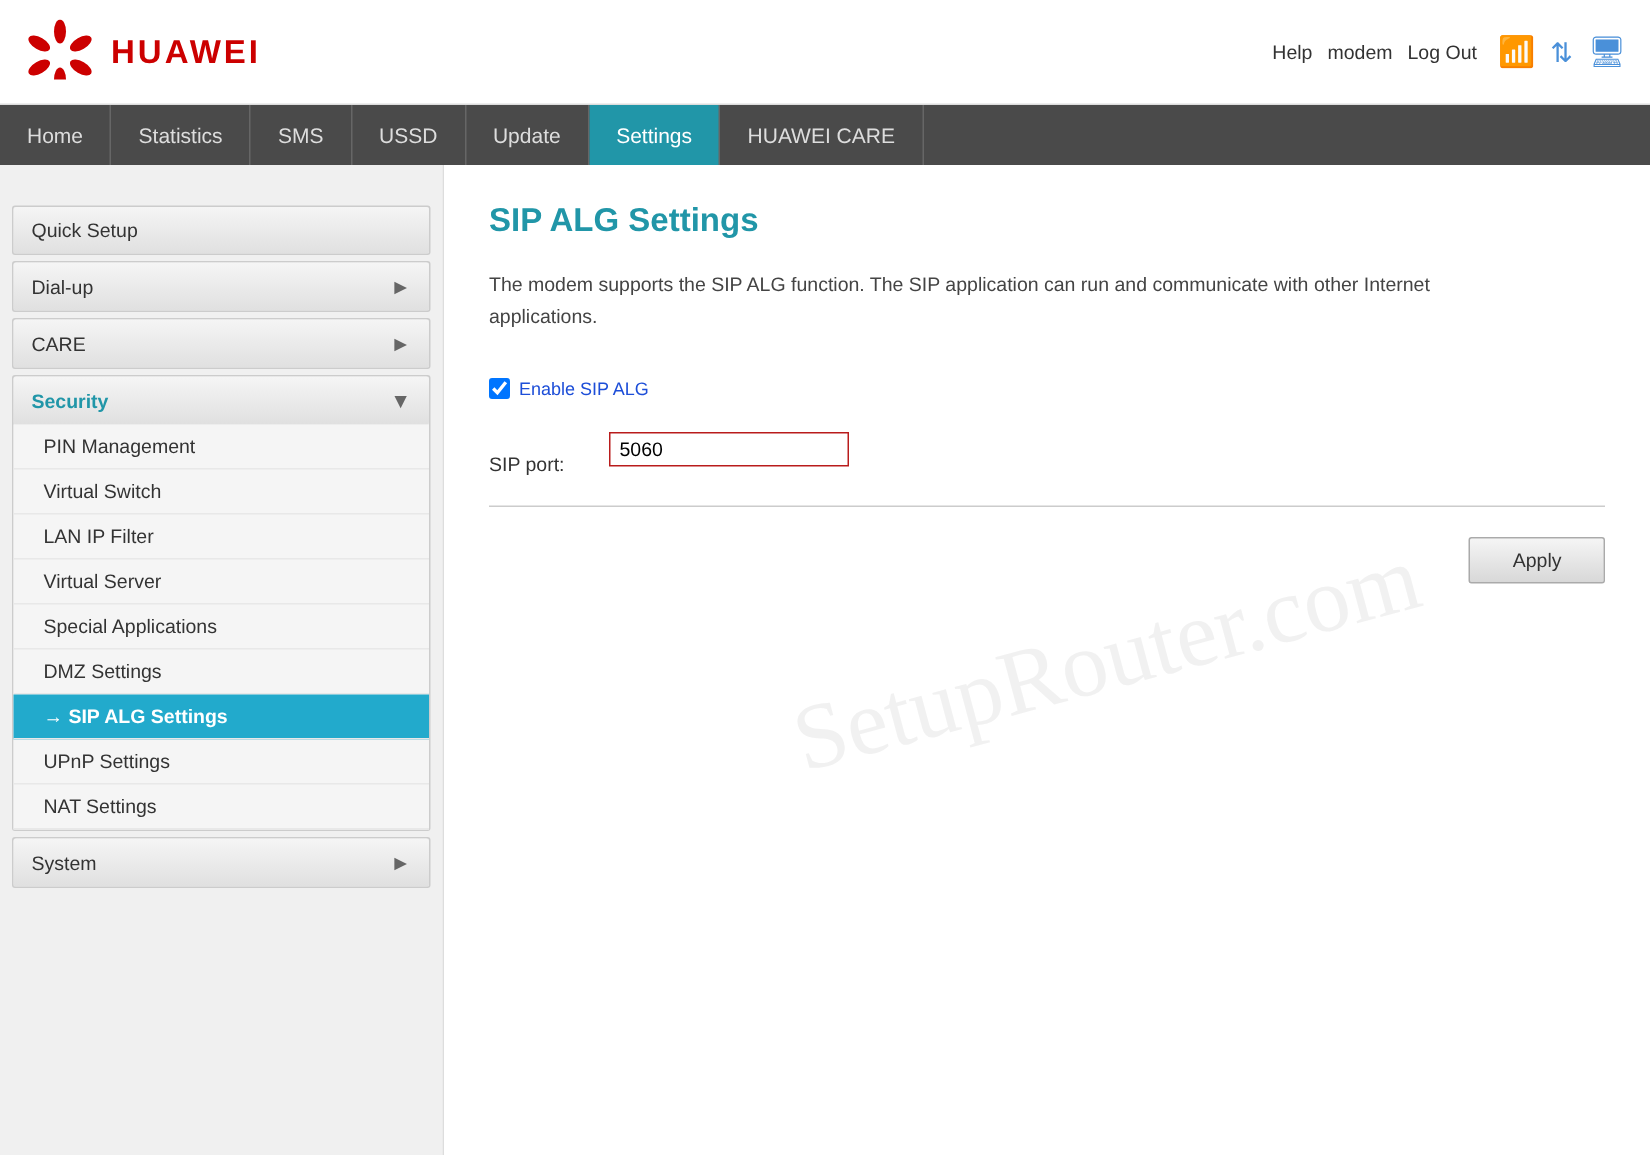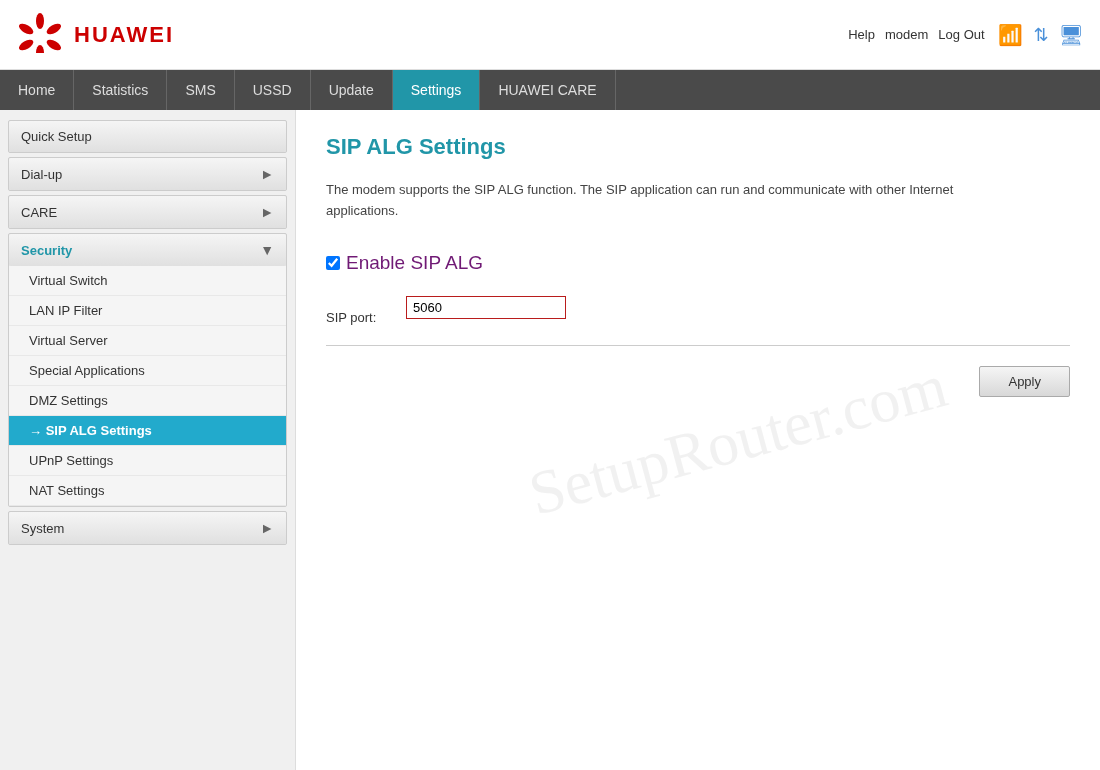--- a/index.html
+++ b/index.html
@@ -47,21 +47,21 @@
     .main-area {
       display: flex;
       background: #f0f0f0;
       min-height: 660px;
     }
 
     
     .sidebar {
       width: 295px;
       background: #f0f0f0;
-      padding: 10px 8px;
+      padding: 27px 8px;
       flex-shrink: 0;
     }
     .sidebar-section {
       background: #e8e8e8;
       border: 1px solid #ccc;
       margin-bottom: 4px;
       border-radius: 2px;
     }
     .sidebar-section-header {
       display: flex; align-items: center; justify-content: space-between;
@@ -124,21 +124,21 @@
       line-height: 1.6;
       margin-bottom: 30px;
       max-width: 680px;
     }
     .form-section { margin-bottom: 20px; }
     .checkbox-row {
       display: flex; align-items: center; gap: 6px;
       margin-bottom: 16px;
     }
     .checkbox-row input[type="checkbox"] { width: 14px; height: 14px; cursor: pointer; }
-    .checkbox-label { color: #701a75; font-size: 19px; }
+    .checkbox-label { color: #1d4ed8; font-size: 12px; }
     .field-row {
       display: flex; align-items: center; gap: 10px;
       margin-bottom: 16px;
     }
     .field-label { color: #333; font-size: 13px; min-width: 70px; margin-top: 20px; }
     .field-input {
       border: 1px solid #b91c1c;
       padding: 3px 6px;
       font-size: 13px;
       width: 160px;
@@ -245,20 +245,23 @@
       </div>
     </div>
 
     <div class="sidebar-section">
       <div class="sidebar-section-header active-section">
         <span>Security</span>
         <span class="chevron">▼</span>
       </div>
       <div class="sidebar-sub-items">
         <div class="sidebar-sub-item">
+          <span>PIN Management</span>
+        </div>
+        <div class="sidebar-sub-item">
           <span>Virtual Switch</span>
         </div>
         <div class="sidebar-sub-item">
           <span>LAN IP Filter</span>
         </div>
         <div class="sidebar-sub-item">
           <span>Virtual Server</span>
         </div>
         <div class="sidebar-sub-item">
           <span>Special Applications</span>

